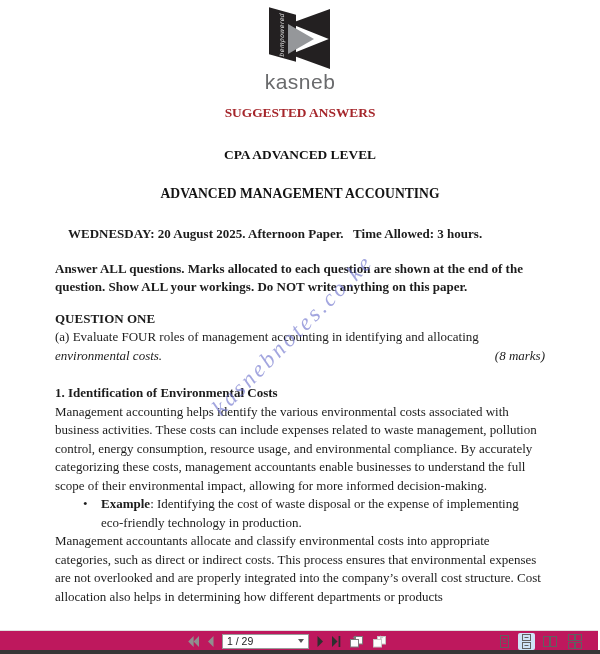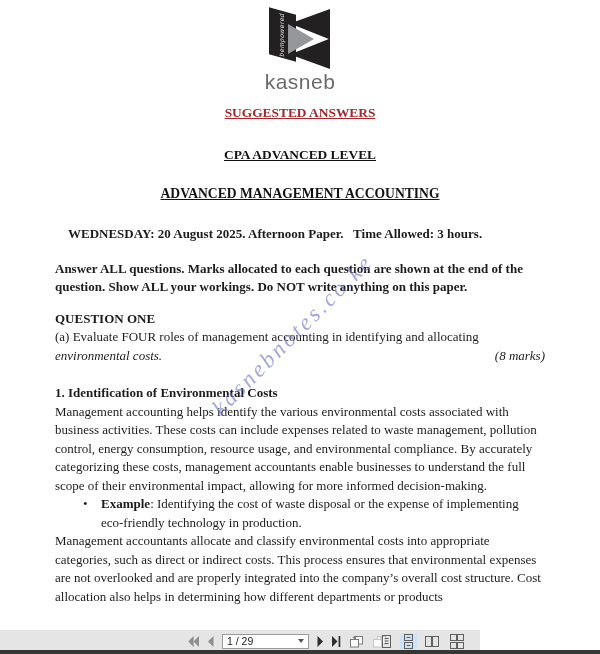--- a/index.html
+++ b/index.html
@@ -16,21 +16,21 @@
   .logo-mark{position:relative;width:68px;height:64px;margin:0 auto;}
   .logo-bar{position:absolute;left:3px;top:3px;width:27px;height:47px;background:#232021;transform:skewY(16deg);display:flex;align-items:center;justify-content:center;}
   .logo-tagline{writing-mode:vertical-rl;transform:rotate(180deg);font-family:"Liberation Sans",sans-serif;font-size:6.5px;letter-spacing:.6px;color:#e8e8e8;}
   .tri{position:absolute;}
   .tri-gray{left:22px;top:16px;width:26px;height:30px;background:#95979a;clip-path:polygon(0 0,100% 50%,0 100%);}
   .tri-top{left:24px;top:1px;width:40px;height:32px;background:#232021;clip-path:polygon(0 45%,100% 0,100% 95%);}
   .tri-bottom{left:24px;top:29px;width:40px;height:32px;background:#232021;clip-path:polygon(0 55%,100% 5%,100% 100%);}
   .logo-brand{margin-top:1px;font-family:"Liberation Sans","DejaVu Sans",sans-serif;font-size:21px;font-weight:400;letter-spacing:.5px;color:#6a6b6d;}
 
   
-  .c{text-align:center;text-decoration:underline;}
+  .c{text-align:center;}
   .b{font-weight:bold;}
   .answers-label{margin-top:12px;font-size:13.4px;color:#a5262b;}
   .level-label{margin-top:24px;font-size:13.4px;color:#131313;}
   .subject-label{margin-top:20px;font-size:13.6px;color:#131313;}
   .schedule{margin-top:22px;margin-left:13px;}
   .instructions{margin-top:16px;}
   .q-title{margin-top:13px;}
   .q-prompt{}
   .q-line2{display:flex;justify-content:space-between;font-style:italic;gap:8px;}
   .sec-h{margin-top:19px;font-weight:bold;}
@@ -39,21 +39,21 @@
   .bullet .btxt{flex:1;padding-right:14px;}
 
   
   .watermark{
     position:absolute;left:165px;top:322px;width:256px;text-align:center;
     transform:rotate(-45deg);font-style:italic;font-size:23px;letter-spacing:3px;
     color:rgba(106,112,203,0.62);pointer-events:none;white-space:nowrap;
   }
 
   
-  .toolbar{position:absolute;left:0;top:630px;width:480px;height:20px;background:#e5e5e5;border-top:1px solid #e0e0e0;font-family:"Liberation Sans","DejaVu Sans",sans-serif;}
+  .toolbar{position:absolute;left:0;top:630px;width:598px;height:20px;background:#be185d;border-top:1px solid #e0e0e0;font-family:"Liberation Sans","DejaVu Sans",sans-serif;}
   .nav-group{position:absolute;left:186px;top:0;height:20px;display:flex;align-items:center;gap:8px;}
   .tb-btn{display:flex;align-items:center;justify-content:center;cursor:default;}
   .page-combo{display:flex;align-items:center;width:87px;height:15px;background:#fff;border:1px solid #9a9a9a;box-sizing:border-box;}
   .page-combo input{flex:1;min-width:0;border:none;outline:none;background:transparent;font:10.5px "Liberation Sans",sans-serif;color:#222;padding:0 0 0 4px;}
   .combo-caret{width:0;height:0;border-left:3.5px solid transparent;border-right:3.5px solid transparent;border-top:4px solid #555;margin-right:4px;}
   .view-group{position:absolute;right:13px;top:0;height:20px;display:flex;align-items:center;gap:5px;}
   .view-btn{padding:1px 2px;border-radius:2px;display:flex;align-items:center;}
   .view-btn.selected{background:#cfe3f7;}
   .bottom-strip{position:absolute;left:0;top:650px;width:600px;height:4px;background:#363636;}
 </style>

